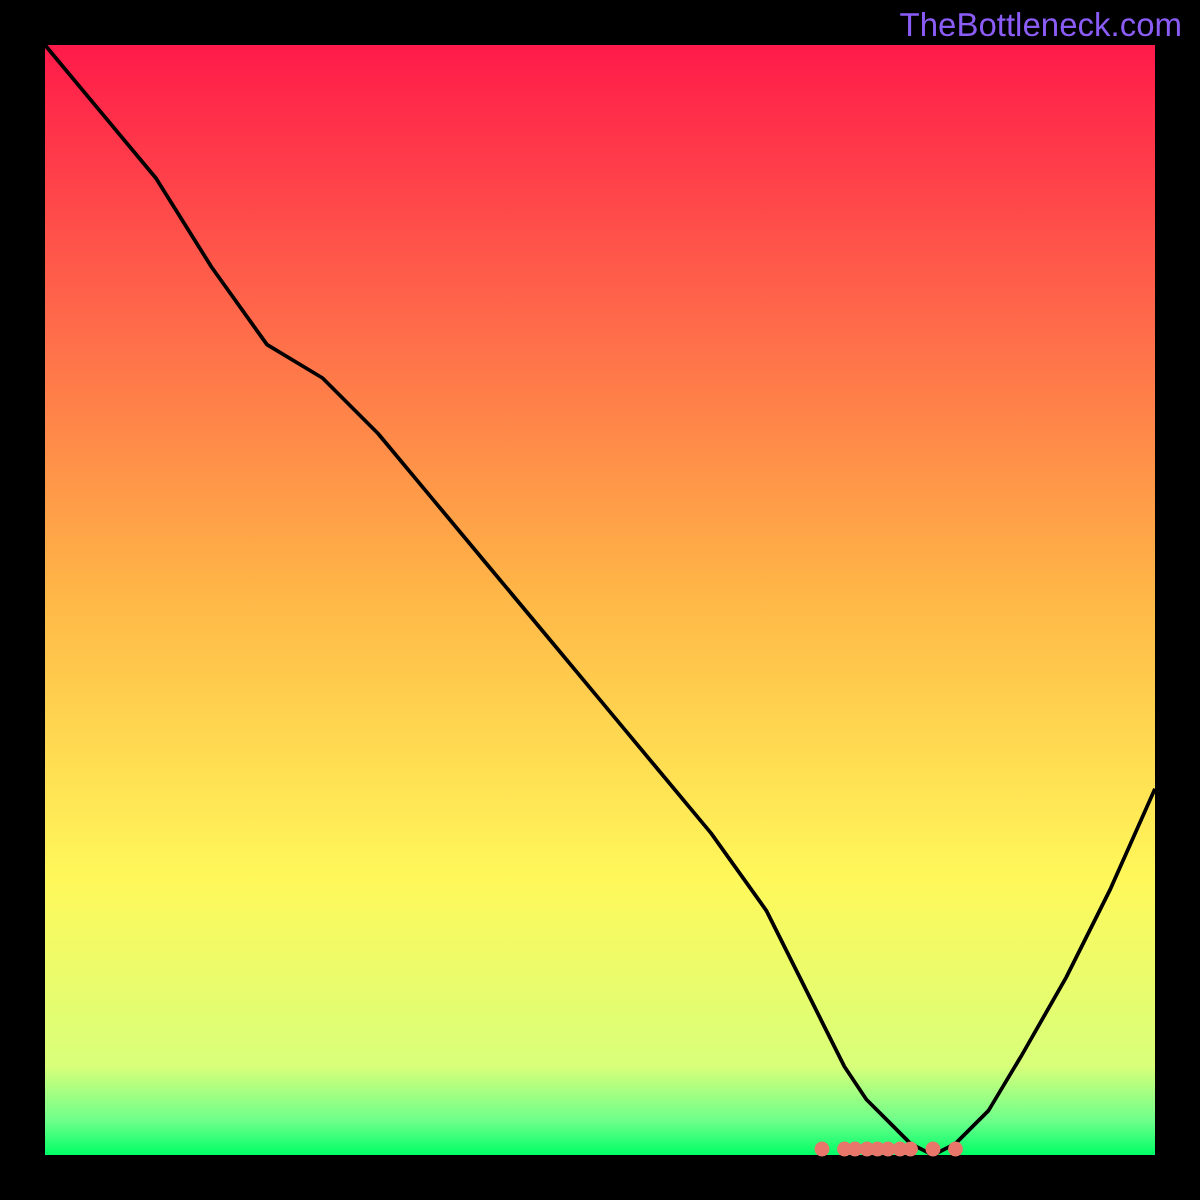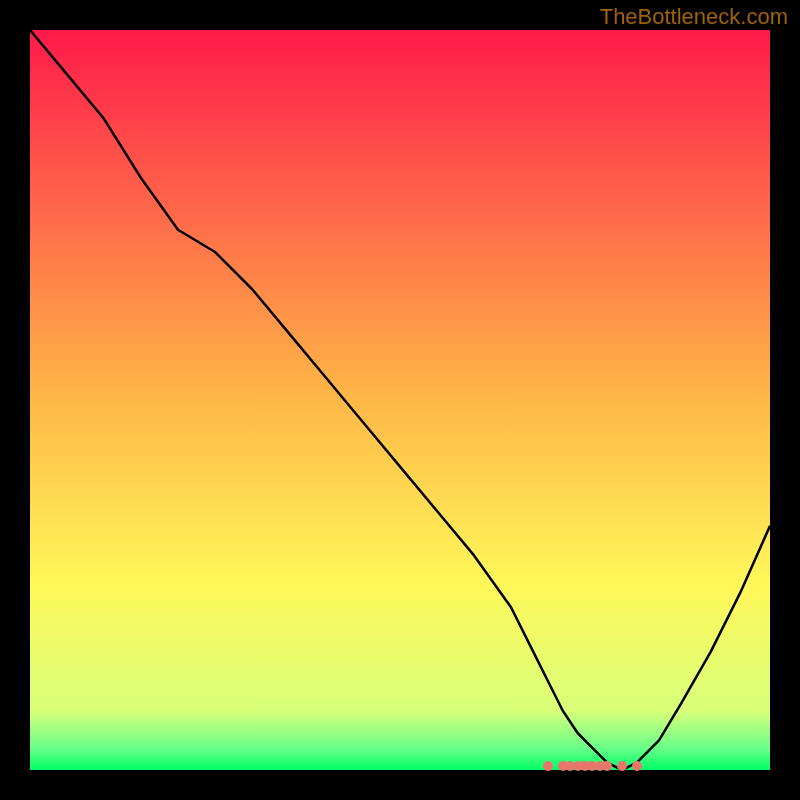--- a/index.html
+++ b/index.html
@@ -1,17 +1,17 @@
 <!DOCTYPE html>
 <html><head>
 <meta charset="utf-8">
 <style>
   * { margin: 0; padding: 0; box-sizing: border-box; }
   body { width: 800px; height: 800px; background: #000; position: relative; font-family: Arial, sans-serif; }
-  .watermark { position: absolute; top: 4px; right: 12px; color: #a16207; font-size: 22px; font-weight: 500; z-index: 10; }
+  .watermark { position: absolute; top: 4px; right: 12px; color: #8b5cf6; font-size: 22px; font-weight: 500; z-index: 10; }
   .plot-area { position: absolute; top: 30px; left: 30px; width: 740px; height: 740px; }
   .gradient-bg { position: absolute; top: 0; left: 0; width: 100%; height: 100%; }
   .curve-layer { position: absolute; top: 0; left: 0; width: 100%; height: 100%; }
   .points-layer { position: absolute; top: 0; left: 0; width: 100%; height: 100%; }
   .point { position: absolute; width: 10px; height: 10px; background: #e8766a; border-radius: 50%; transform: translate(-50%, -50%); }
 </style>
 </head>
 <body>
 
 <div class="watermark">TheBottleneck.com</div>

